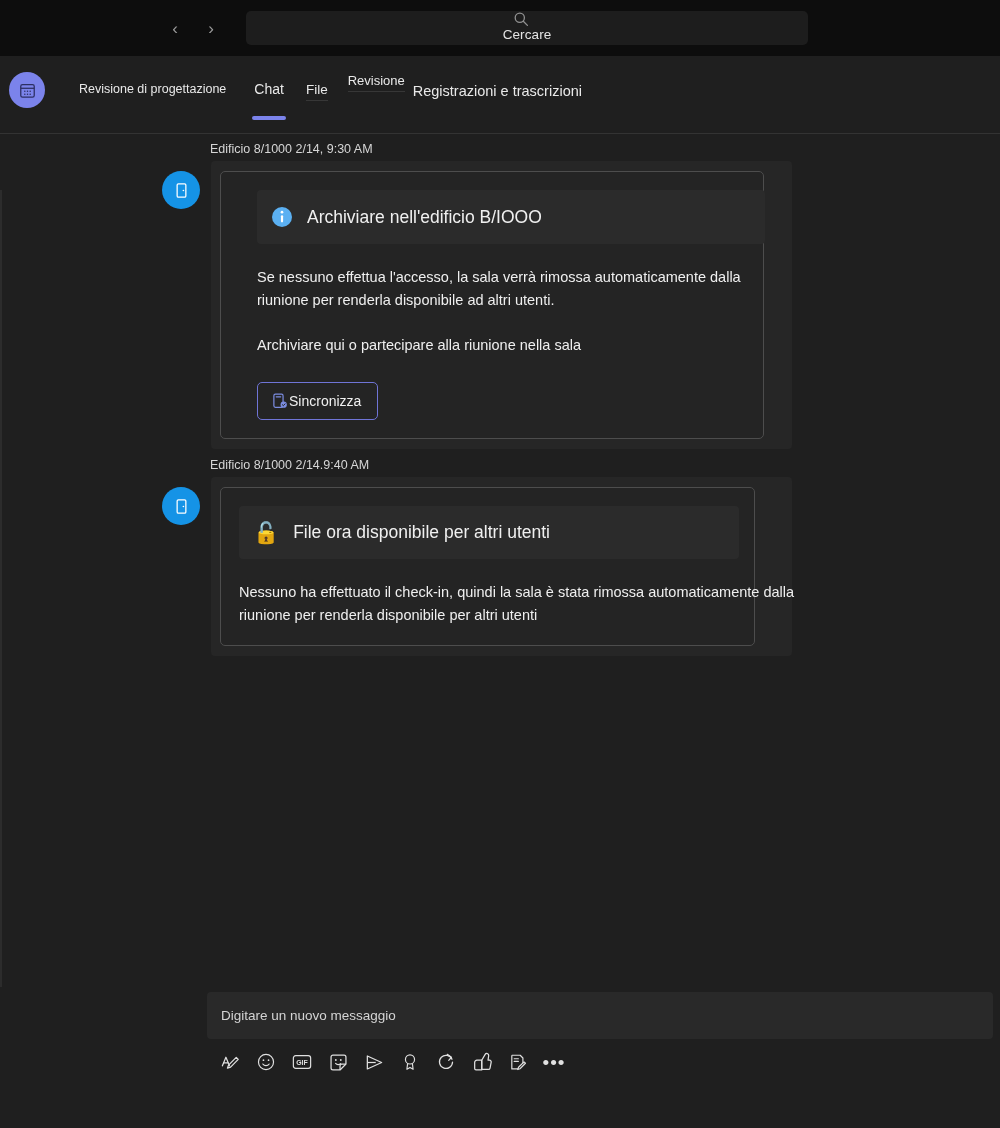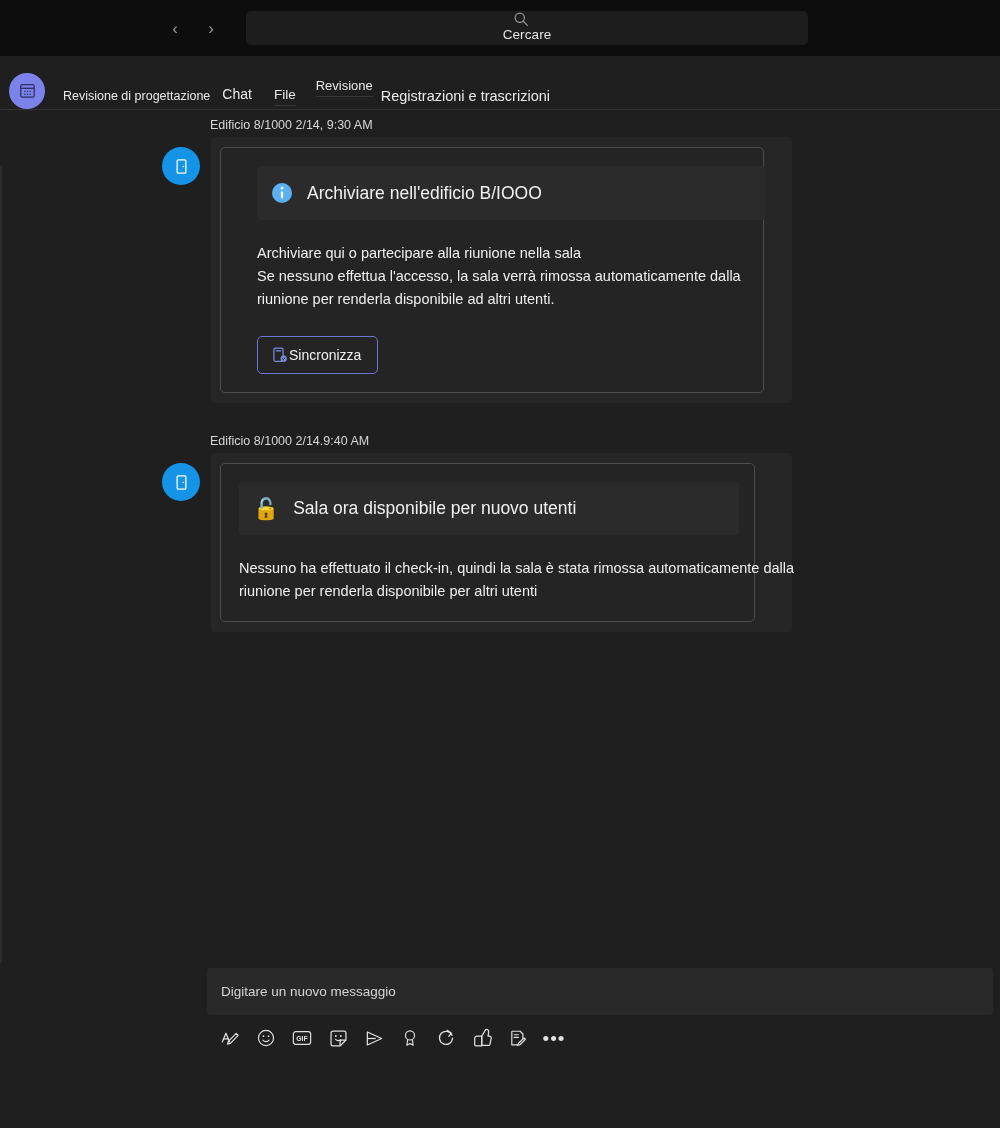--- a/index.html
+++ b/index.html
@@ -32,25 +32,26 @@
     border-radius: 5px;
     display: flex; align-items: center;
     padding: 0 12px;
     flex-direction: column;
   }
   .search-icon { width: 16px; height: 16px; flex: 0 0 16px; margin-right: 12px; opacity: .75; }
   .search-text { color: #e4e4e4; font-size: 13.5px; letter-spacing: .1px; }
 
   
   .headerbar {
-    height: 54px; width: 1000px;
+    height: 78px; width: 1000px;
     background: #1f1f1f;
     border-bottom: 1px solid #333333;
-    display: flex; align-items: center;
+    display: flex; align-items: flex-start;
     position: relative;
+    gap: 16px;
   }
   .app-avatar {
     width: 36px; height: 36px; border-radius: 50%;
     background: #7b83eb;
     margin-left: 9px; margin-top: 16px;
     display: flex; align-items: center; justify-content: center;
     flex: 0 0 36px;
   }
   .meeting-title {
     color: #e9e9e9; font-size: 12.5px;
@@ -257,22 +258,22 @@
           <div class="card-header">
             <span class="info-icon">
               <svg viewBox="0 0 22 22" width="22" height="22">
                 <circle cx="11" cy="11" r="10" fill="#5bb0f2"></circle>
                 <rect x="9.9" y="9.2" width="2.2" height="7.2" rx="1.1" fill="#ffffff"></rect>
                 <circle cx="11" cy="6.2" r="1.35" fill="#ffffff"></circle>
               </svg>
             </span>
             <span class="card-header-title">Archiviare nell'edificio B/IOOO</span>
           </div>
+          <div class="card-body-text">Se nessuno effettua l'accesso, la sala verrà rimossa automaticamente dalla riunione per renderla disponibile ad altri utenti.</div>
           <div class="card-body-text p2">Archiviare qui o partecipare alla riunione nella sala</div>
-          <div class="card-body-text">Se nessuno effettua l'accesso, la sala verrà rimossa automaticamente dalla riunione per renderla disponibile ad altri utenti.</div>
           <button class="sync-btn">
             <span class="sync-icon">
               <svg viewBox="0 0 20 20" width="18" height="18" fill="none" stroke="#7b8ce0" stroke-width="1.35">
                 <rect x="3.2" y="2.4" width="10.2" height="14.6" rx="1.7"></rect>
                 <line x1="5.8" y1="5.4" x2="10.8" y2="5.4" stroke-linecap="round"></line>
                 <circle cx="14.1" cy="14.1" r="3.5" fill="#7b8ce0" stroke="none"></circle>
                 <path d="M12.6 14.1l1.1 1.1 1.9-2.0" stroke="#242424" stroke-width="1.1" stroke-linecap="round" stroke-linejoin="round" fill="none"></path>
               </svg>
             </span>
             <span>Sincronizza</span>
@@ -288,21 +289,21 @@
       <div class="msg-avatar">
         <svg viewBox="0 0 24 24" width="19" height="19" fill="none" stroke="#ffffff" stroke-width="1.6">
           <rect x="6.5" y="3.5" width="11" height="17" rx="1.6"></rect>
           <circle cx="14.4" cy="12" r="1.05" fill="#ffffff" stroke="none"></circle>
         </svg>
       </div>
       <div class="card-outer">
         <div class="card">
           <div class="card-header">
             <span class="lock-emoji">🔓</span>
-            <span class="card-header-title">Sala ora disponibile per nuovo utenti</span>
+            <span class="card-header-title">File ora disponibile per altri utenti</span>
           </div>
           <div class="card-body-text">Nessuno ha effettuato il check-in, quindi la sala è stata rimossa automaticamente dalla riunione per renderla disponibile per altri utenti</div>
         </div>
       </div>
     </div>
   </div>
 
   <div class="compose-wrap">
     <div class="compose-box">
       <span class="compose-placeholder">Digitare un nuovo messaggio</span>

